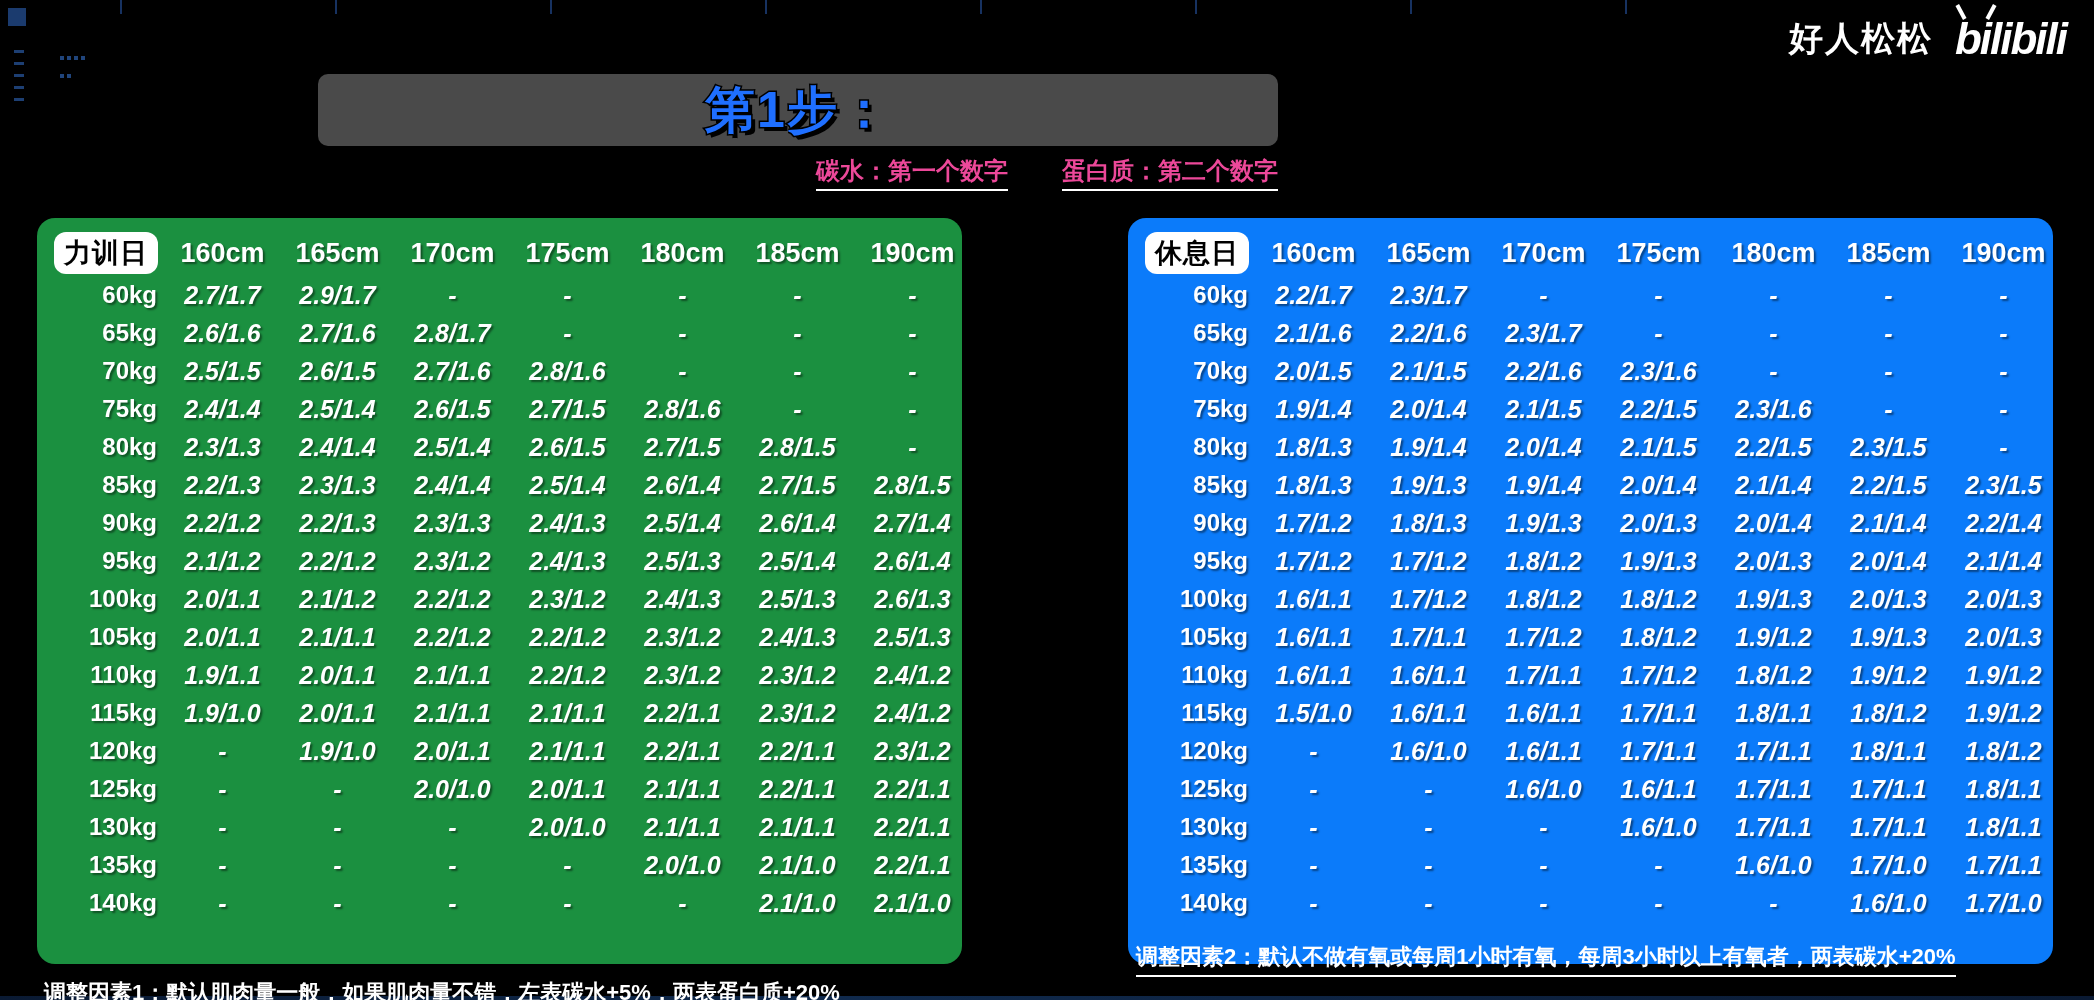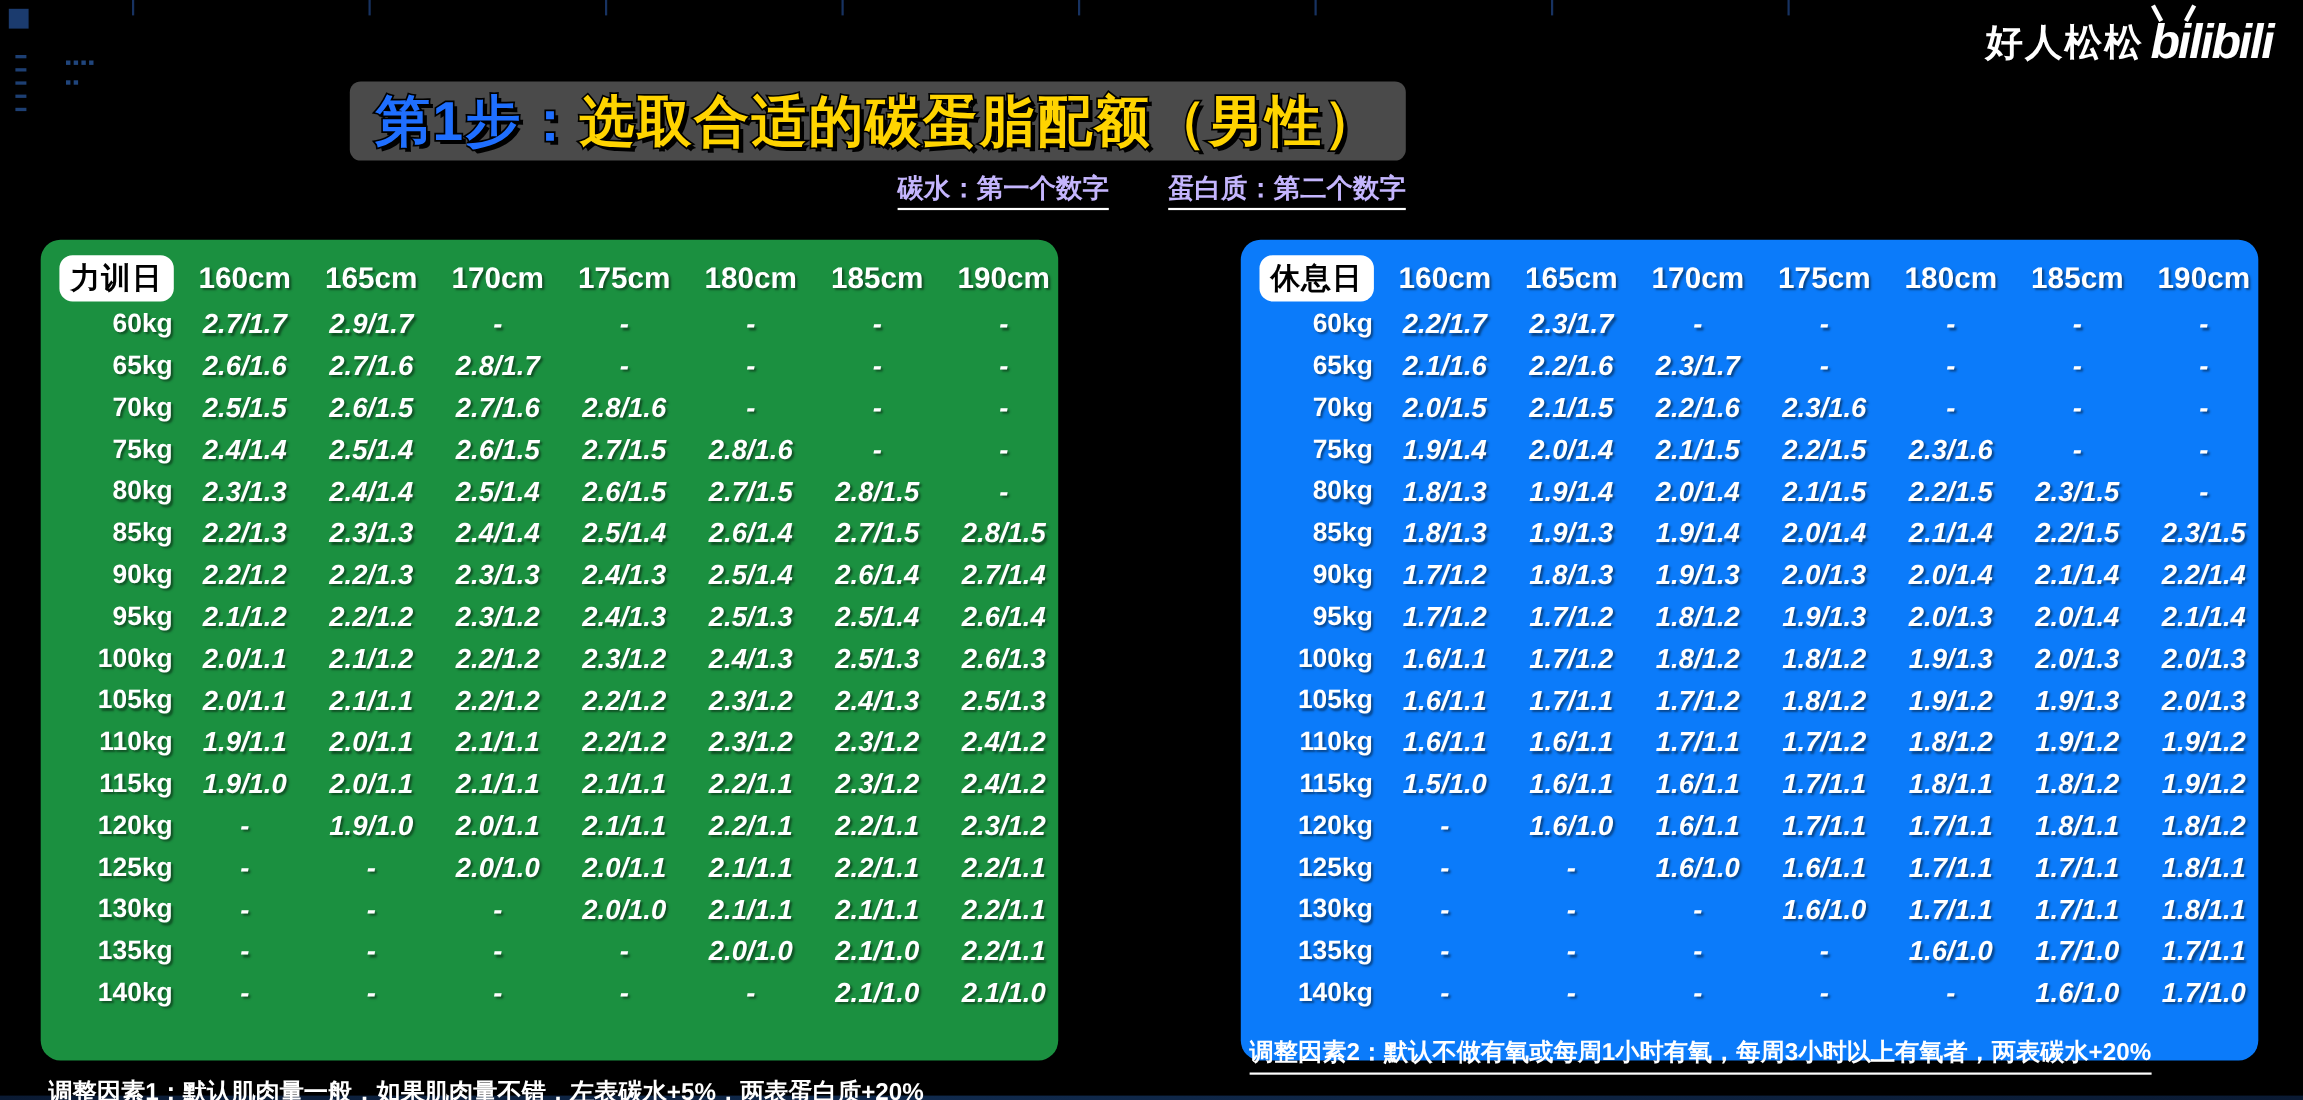--- a/index.html
+++ b/index.html
@@ -47,21 +47,21 @@
   }
   .hud-bottom-line {
     position: absolute; left: 0; bottom: 0; width: 2094px; height: 4px;
     background: linear-gradient(90deg,#0a1a33,#102a4d 40%,#0a1a33);
   }
 
   
   .brand {
     position: absolute;
     right: 28px; top: 14px;
-    display: flex; align-items: center; 
+    display: flex; align-items: center; gap: 16px;
   }
   .brand-name {
     color: #ffffff;
     font-size: 34px;
     font-weight: bold;
     letter-spacing: 2px;
     text-shadow: 0 2px 4px rgba(0,0,0,0.9);
   }
   .brand-logo {
     color: #ffffff;
@@ -109,21 +109,21 @@
     color: #ffd400;
     -webkit-text-stroke: 3px #000;
     paint-order: stroke fill;
     text-shadow: 4px 4px 0 #000;
   }
 
   .subtitle {
     position: absolute;
     left: 0; top: 155px; width: 2094px;
     display: flex; justify-content: center; gap: 54px;
-    color: #c4b5fd;
+    color: #ec4899;
     font-size: 24px;
     font-weight: bold;
   }
   .subtitle span {
     border-bottom: 2px solid #ffffff;
     padding-bottom: 2px;
     white-space: nowrap;
   }
 
   
@@ -228,21 +228,20 @@
   <div class="brand-name">好人松松</div>
   <div class="brand-logo">
     <span class="ear l"></span><span class="ear r"></span>
     <span>bilibili</span>
   </div>
 </div>
 
 <div class="title-plate">
   <div class="title-text">
     <span class="title-blue">第1步：</span>
-    <span class="title-yellow">选取合适的碳蛋脂配额（男性）</span>
   </div>
 </div>
 
 <div class="subtitle">
   <span>碳水：第一个数字</span>
   <span>蛋白质：第二个数字</span>
 </div>
 
 <div class="table-card green">
   <table class="grid" id="table-0">

